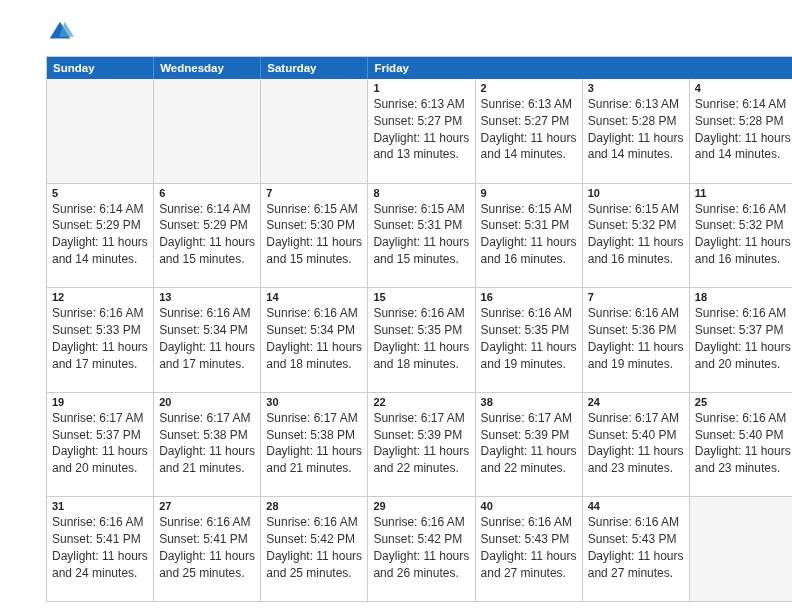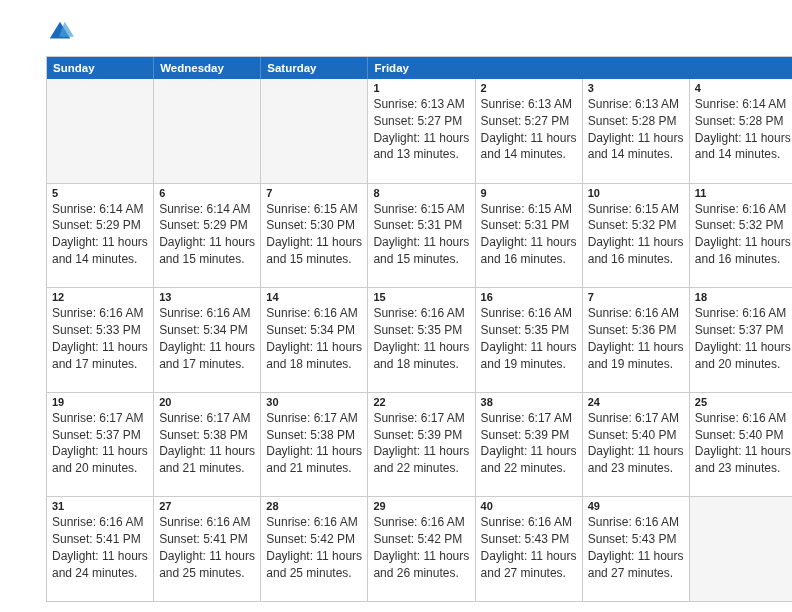--- a/index.html
+++ b/index.html
@@ -264,20 +264,20 @@
           </div>
           <div class="cal-cell">
             <div class="day-num">29</div>
             <div class="day-info">Sunrise: 6:16 AM<br>Sunset: 5:42 PM<br>Daylight: 11 hours<br>and 26 minutes.</div>
           </div>
           <div class="cal-cell">
             <div class="day-num">40</div>
             <div class="day-info">Sunrise: 6:16 AM<br>Sunset: 5:43 PM<br>Daylight: 11 hours<br>and 27 minutes.</div>
           </div>
           <div class="cal-cell">
-            <div class="day-num">49</div>
+            <div class="day-num">44</div>
             <div class="day-info">Sunrise: 6:16 AM<br>Sunset: 5:43 PM<br>Daylight: 11 hours<br>and 27 minutes.</div>
           </div>
           <div class="cal-cell shaded"></div>
         </div>
       </div>
   </div>
 </div>
 
 </body></html>

